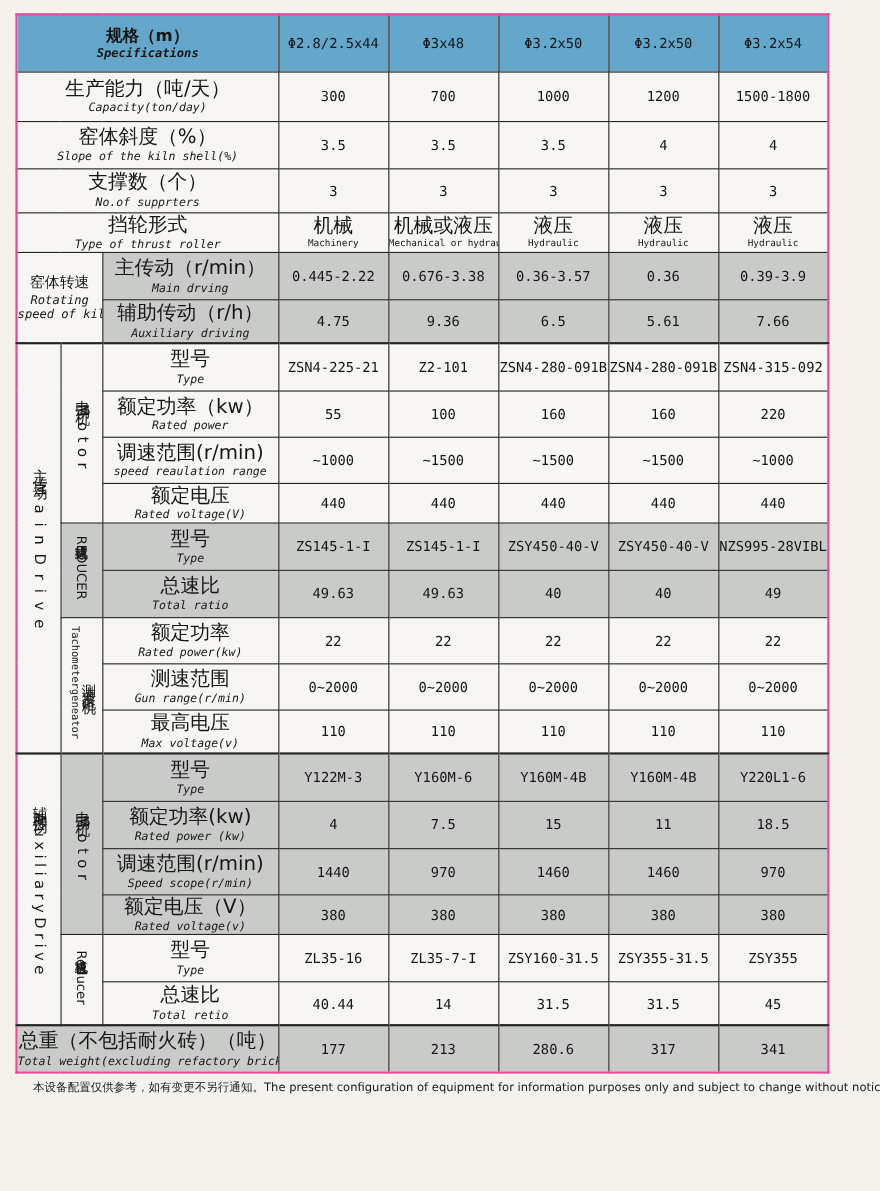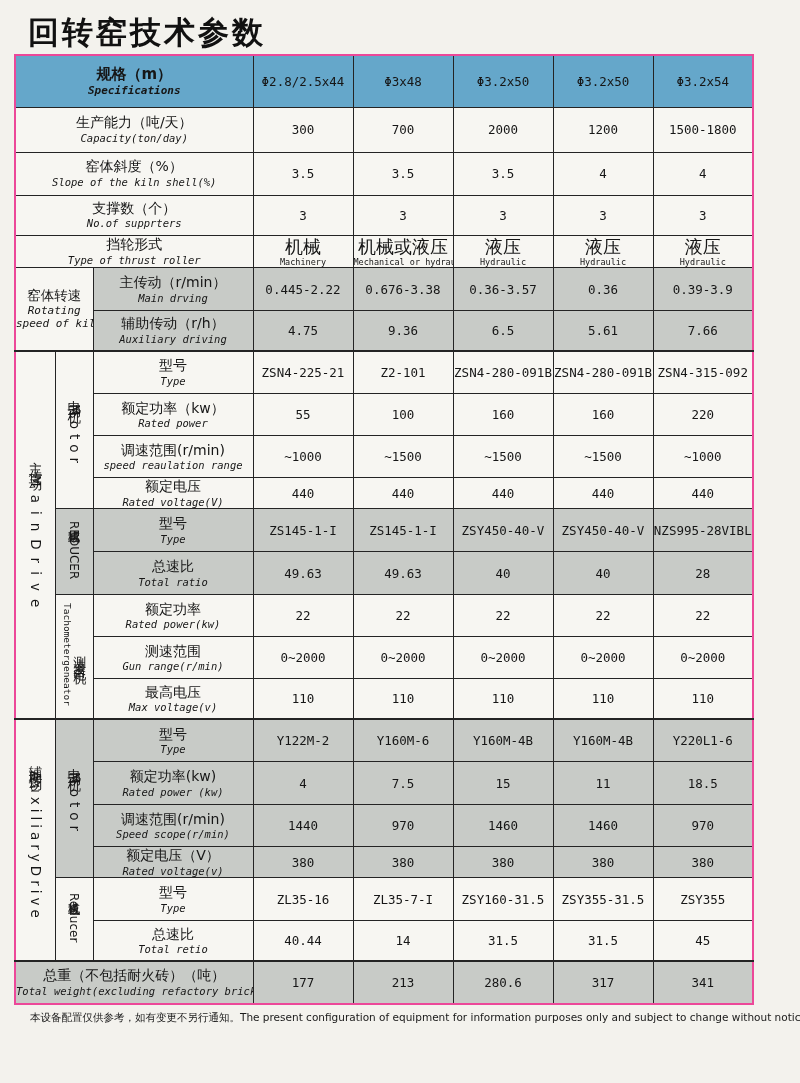--- a/index.html
+++ b/index.html
@@ -30,21 +30,21 @@
   col.cV{width:100px}
   td{
     border:1px solid #242424;padding:0;margin:0;
     text-align:center;vertical-align:middle;overflow:hidden;
   }
   tr.blue>td{background:#65a7ca;}
   tr.white>td{background:#f7f6f2;}
   tr.gray>td{background:#c8cbc7;}
   td.wbg{background:#f7f6f2 !important;}
   tr.t2>td{border-top-width:2px;}
-  .zh{font-size:14px;line-height:1.25;white-space:nowrap;}
+  .zh{font-size:18px;line-height:1.25;white-space:nowrap;}
   .zh.hdr{font-size:15px;font-weight:bold;}
   .en{font-size:10.5px;line-height:1.2;font-family:"DejaVu Sans Mono",monospace;white-space:nowrap;font-style:italic;}
   .en.hdr{font-weight:bold;font-size:11px;}
   .val{font-size:12.5px;font-family:"DejaVu Sans Mono",monospace;white-space:nowrap;}
   .val .zh2{font-size:18px;font-family:"DejaVu Sans",sans-serif;line-height:1.2;}
   .val .en2{font-size:8.5px;font-family:"DejaVu Sans Mono",monospace;line-height:1.2;}
   .vlab{padding:2px 0;}
   .vtext{
     writing-mode:vertical-rl;text-orientation:mixed;
     display:inline-block;font-size:13.5px;line-height:1;white-space:nowrap;
@@ -65,21 +65,20 @@
     margin:6px 0 0 30px;font-size:10.5px;white-space:nowrap;
     font-family:"DejaVu Sans",sans-serif;color:#191919;
   }
 </style>
 </head>
 <body>
 
 <div class="page">
 
   <div class="titles">
-    <div class="title-zh">回转窑技术参数</div>
   </div>
 
   <table class="param">
     <colgroup>
       <col class="cA">
         <col class="cB">
         <col class="cC">
       <col class="cV">
         <col class="cV">
         <col class="cV">
@@ -100,21 +99,21 @@
         <td class="val">Φ3.2x54</td>
       </tr>
 
       <tr class="white" style="height:45px">
         <td colspan="3">
           <div class="zh">生产能力（吨/天）</div>
           <div class="en">Capacity(ton/day)</div>
         </td>
         <td class="val">300</td>
         <td class="val">700</td>
-        <td class="val">2000</td>
+        <td class="val">1000</td>
         <td class="val">1200</td>
         <td class="val">1500-1800</td>
       </tr>
 
       <tr class="white" style="height:43px">
         <td colspan="3">
           <div class="zh">窑体斜度（%）</div>
           <div class="en">Slope of the kiln shell(%)</div>
         </td>
         <td class="val">3.5</td>
@@ -263,21 +262,21 @@
 
       <tr class="gray" style="height:43px">
         <td>
           <div class="zh">总速比</div>
           <div class="en">Total ratio</div>
         </td>
         <td class="val">49.63</td>
         <td class="val">49.63</td>
         <td class="val">40</td>
         <td class="val">40</td>
-        <td class="val">28</td>
+        <td class="val">49</td>
       </tr>
 
       <tr class="white" style="height:42px">
         <td rowspan="3" class="vlab wbg">
           <span class="vwrap">
             <span class="vzh">测速发电机</span>
             <span class="ven">Tachometergeneator</span>
           </span>
         </td>
         <td>
@@ -319,21 +318,21 @@
         <td rowspan="6" class="vlab wbg">
           <span class="vtext sp4">辅助传动AuxiliaryDrive</span>
         </td>
         <td rowspan="4" class="vlab">
           <span class="vtext sp5">电动机Motor</span>
         </td>
         <td>
           <div class="zh">型号</div>
           <div class="en">Type</div>
         </td>
-        <td class="val">Y122M-2</td>
+        <td class="val">Y122M-3</td>
         <td class="val">Y160M-6</td>
         <td class="val">Y160M-4B</td>
         <td class="val">Y160M-4B</td>
         <td class="val">Y220L1-6</td>
       </tr>
 
       <tr class="gray" style="height:43px">
         <td>
           <div class="zh">额定功率(kw)</div>
           <div class="en">Rated power (kw)</div>

